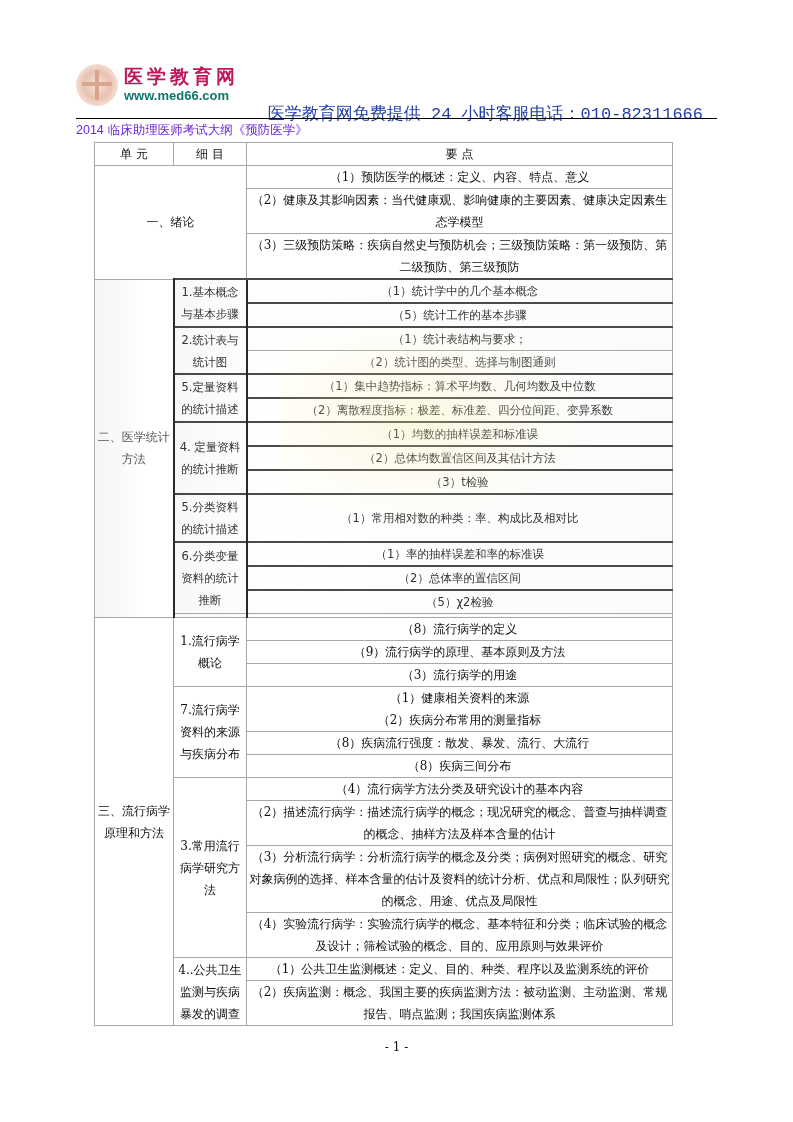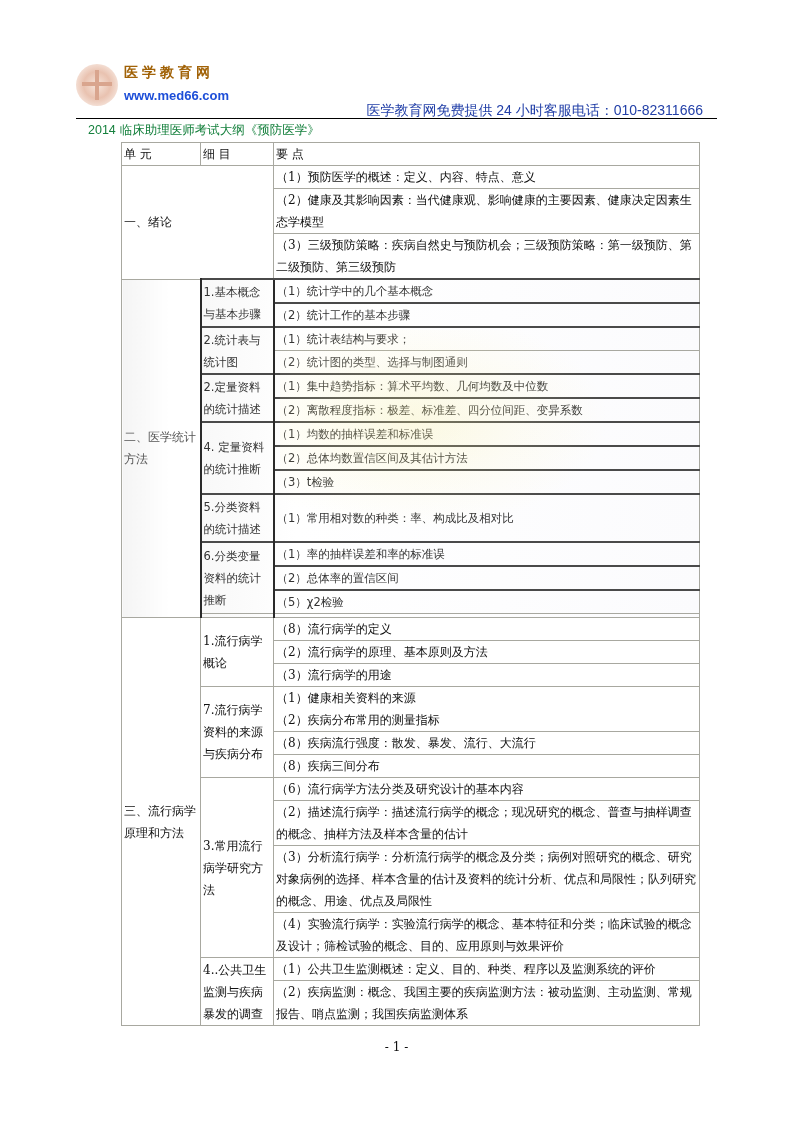--- a/index.html
+++ b/index.html
@@ -3,30 +3,30 @@
 <meta charset="utf-8">
 <style>
   html, body { margin: 0; padding: 0; background: #ffffff; }
   body { width: 793px; height: 1122px; position: relative; font-family: "DejaVu Serif", "Liberation Serif", serif; color: #111; overflow: hidden; }
 
   .logo { position: absolute; left: 74px; top: 60px; width: 180px; height: 52px; }
   .logo .emblem { position: absolute; left: 2px; top: 4px; width: 42px; height: 42px; border-radius: 50%;
     background: radial-gradient(circle at 50% 50%, #f7e6dc 0%, #e9c2b0 45%, #f3ddd2 70%, #ffffff 100%); }
   .logo .emblem .v { position: absolute; left: 19px; top: 6px; width: 4px; height: 30px; background: #d9a58e; }
   .logo .emblem .h { position: absolute; left: 6px; top: 18px; width: 30px; height: 4px; background: #d9a58e; }
-  .logo .name { position: absolute; left: 50px; top: 4px; font-family: Liberation Mono, monospace; font-weight: bold; font-size: 14px; letter-spacing: 4px; color: #a16207; }
-  .logo .url { position: absolute; left: 50px; top: 28px; font-family: "Liberation Sans", sans-serif; font-weight: bold; font-size: 13px; color: #1d4ed8; }
+  .logo .name { position: absolute; left: 50px; top: 4px; font-family: Liberation Mono, monospace; font-weight: bold; font-size: 19px; letter-spacing: 4px; color: #be185d; }
+  .logo .url { position: absolute; left: 50px; top: 28px; font-family: "Liberation Sans", sans-serif; font-weight: bold; font-size: 13px; color: #0f766e; }
 
-  .hotline { position: absolute; right: 90px; top: 102px; font-size: 14px; color: #2340a8; font-family: Liberation Sans, sans-serif; }
+  .hotline { position: absolute; right: 90px; top: 102px; font-size: 17px; color: #2340a8; font-family: Liberation Mono, monospace; }
   .rule { position: absolute; left: 76px; top: 118px; width: 641px; height: 1px; background: #000; }
 
-  .doc-title { position: absolute; left: 76px; top: 122px; font-size: 12.5px; color: #15803d; margin-left: 12px; }
+  .doc-title { position: absolute; left: 76px; top: 122px; font-size: 12.5px; color: #6d28d9; }
   .doc-title .yr { font-family: "Liberation Sans", sans-serif; }
 
-  table.outline { position: absolute; left: 121px; top: 142px; width: 579px; border-collapse: collapse; font-size: 12px; }
+  table.outline { position: absolute; left: 94px; top: 142px; width: 579px; border-collapse: collapse; font-size: 12px; text-align: center; }
   table.outline td { border: 1px solid #a8a8a0; padding: 0 2px; vertical-align: middle; line-height: 22px; }
   .c1 { width: 74px; }
   .c2 { width: 68px; }
   .hdr td { height: 22px; }
   .unit { vertical-align: middle; }
   .item { height: 22px; }
 
   
   .scan { background: linear-gradient(90deg, #f2f2f2 0%, #ffffff 30%, #fbfbfd 100%); }
   .scan-l { background: linear-gradient(90deg, #f4f4f4 0%, #ffffff 60%); color: #555; }
@@ -76,31 +76,31 @@
   </tr>
 
   </tbody>
     <tbody class="scan">
   <tr>
     <td class="unit scan-l" rowspan="14">二、医学统计方法</td>
     <td class="s" rowspan="2">1.基本概念与基本步骤</td>
     <td class="s">（1）统计学中的几个基本概念</td>
   </tr>
   <tr>
-    <td class="s">（2）统计工作的基本步骤</td>
+    <td class="s">（5）统计工作的基本步骤</td>
   </tr>
   <tr>
     <td class="s" rowspan="2">2.统计表与统计图</td>
     <td class="s">（1）统计表结构与要求；</td>
   </tr>
   <tr>
     <td class="sub">（2）统计图的类型、选择与制图通则</td>
   </tr>
   <tr>
-    <td class="s" rowspan="2">2.定量资料的统计描述</td>
+    <td class="s" rowspan="2">5.定量资料的统计描述</td>
     <td class="s">（1）集中趋势指标：算术平均数、几何均数及中位数</td>
   </tr>
   <tr>
     <td class="s">（2）离散程度指标：极差、标准差、四分位间距、变异系数</td>
   </tr>
   <tr>
     <td class="s" rowspan="3">4. 定量资料的统计推断</td>
     <td class="s">（1）均数的抽样误差和标准误</td>
   </tr>
   <tr>
@@ -129,41 +129,41 @@
       </tr>
   </tbody>
 
   <tbody>
       <tr>
     <td class="unit" rowspan="13">三、流行病学原理和方法</td>
     <td rowspan="3">1.流行病学概论</td>
     <td class="item">（8）流行病学的定义</td>
   </tr>
   <tr>
-    <td class="item">（2）流行病学的原理、基本原则及方法</td>
+    <td class="item">（9）流行病学的原理、基本原则及方法</td>
   </tr>
   <tr>
     <td class="item">（3）流行病学的用途</td>
   </tr>
   <tr>
     <td rowspan="3">7.流行病学资料的来源与疾病分布</td>
     <td class="item">
           <div>（1）健康相关资料的来源</div>
           <div>（2）疾病分布常用的测量指标</div>
         </td>
   </tr>
   <tr>
     <td class="item">（8）疾病流行强度：散发、暴发、流行、大流行</td>
   </tr>
   <tr>
     <td class="item">（8）疾病三间分布</td>
   </tr>
   <tr>
     <td rowspan="4">3.常用流行病学研究方法</td>
-    <td class="item">（6）流行病学方法分类及研究设计的基本内容</td>
+    <td class="item">（4）流行病学方法分类及研究设计的基本内容</td>
   </tr>
   <tr>
     <td class="item">（2）描述流行病学：描述流行病学的概念；现况研究的概念、普查与抽样调查的概念、抽样方法及样本含量的估计</td>
   </tr>
   <tr>
     <td class="item">（3）分析流行病学：分析流行病学的概念及分类；病例对照研究的概念、研究对象病例的选择、样本含量的估计及资料的统计分析、优点和局限性；队列研究的概念、用途、优点及局限性</td>
   </tr>
   <tr>
     <td class="item">（4）实验流行病学：实验流行病学的概念、基本特征和分类；临床试验的概念及设计；筛检试验的概念、目的、应用原则与效果评价</td>
   </tr>

